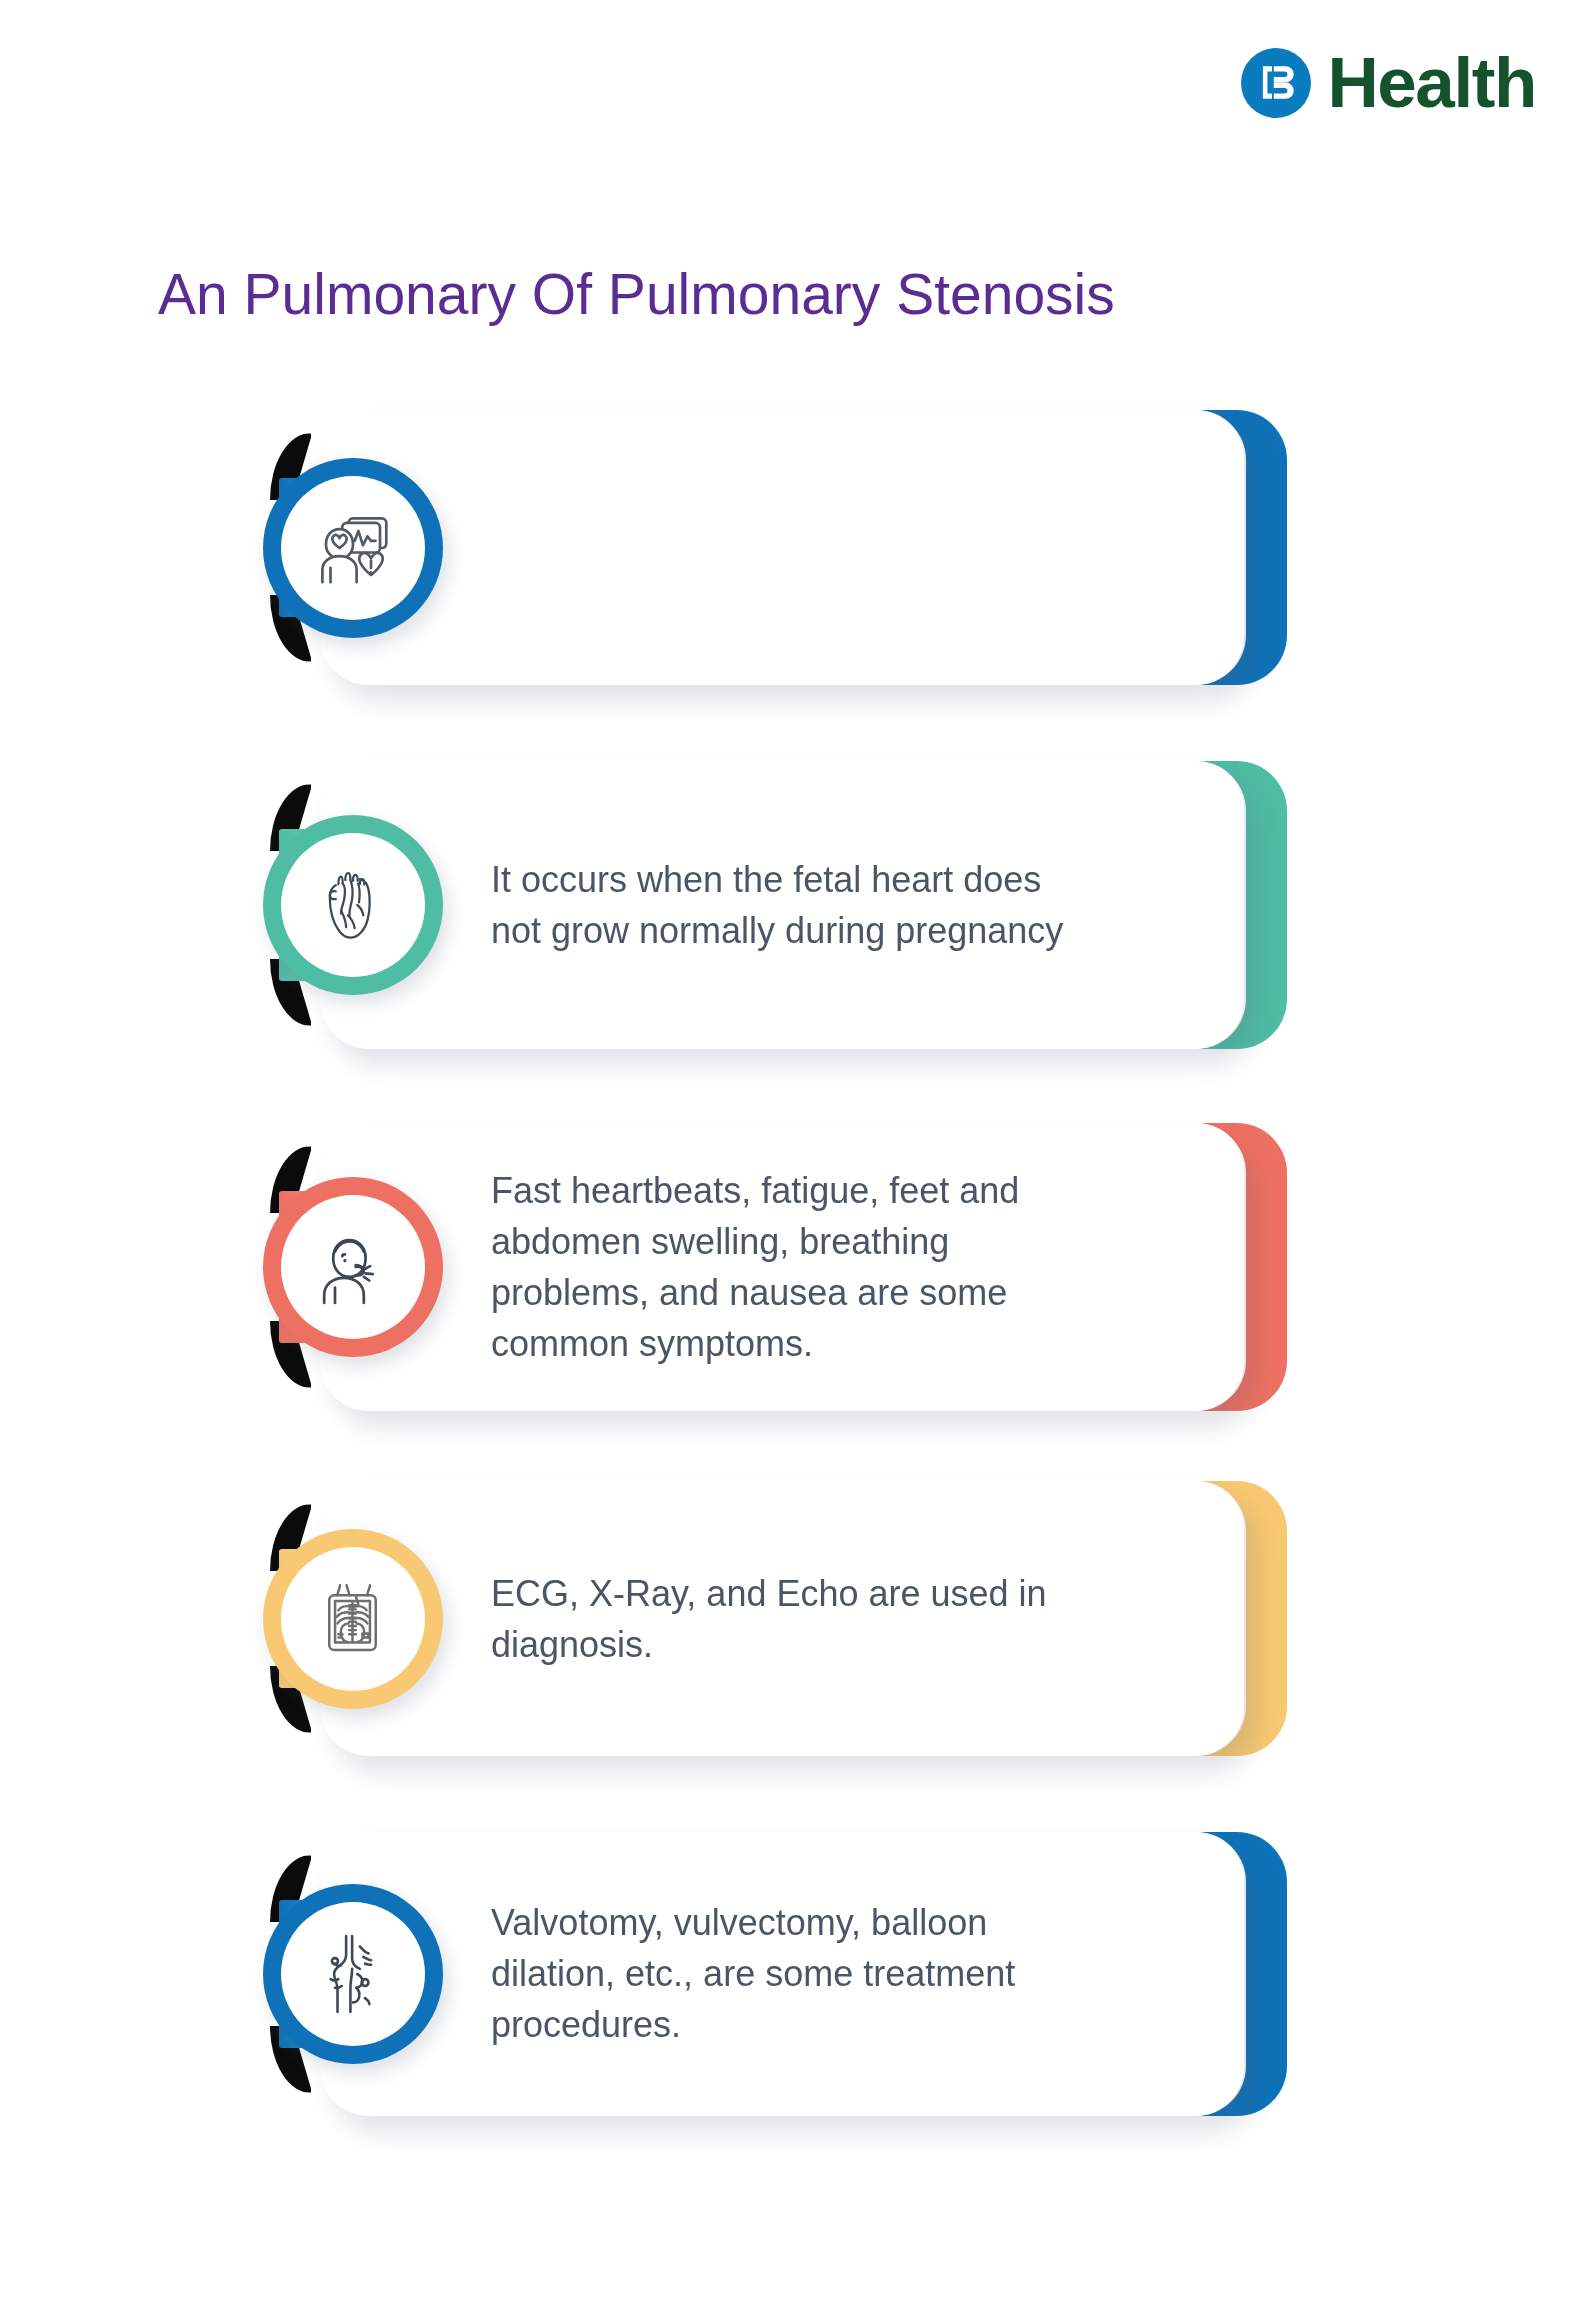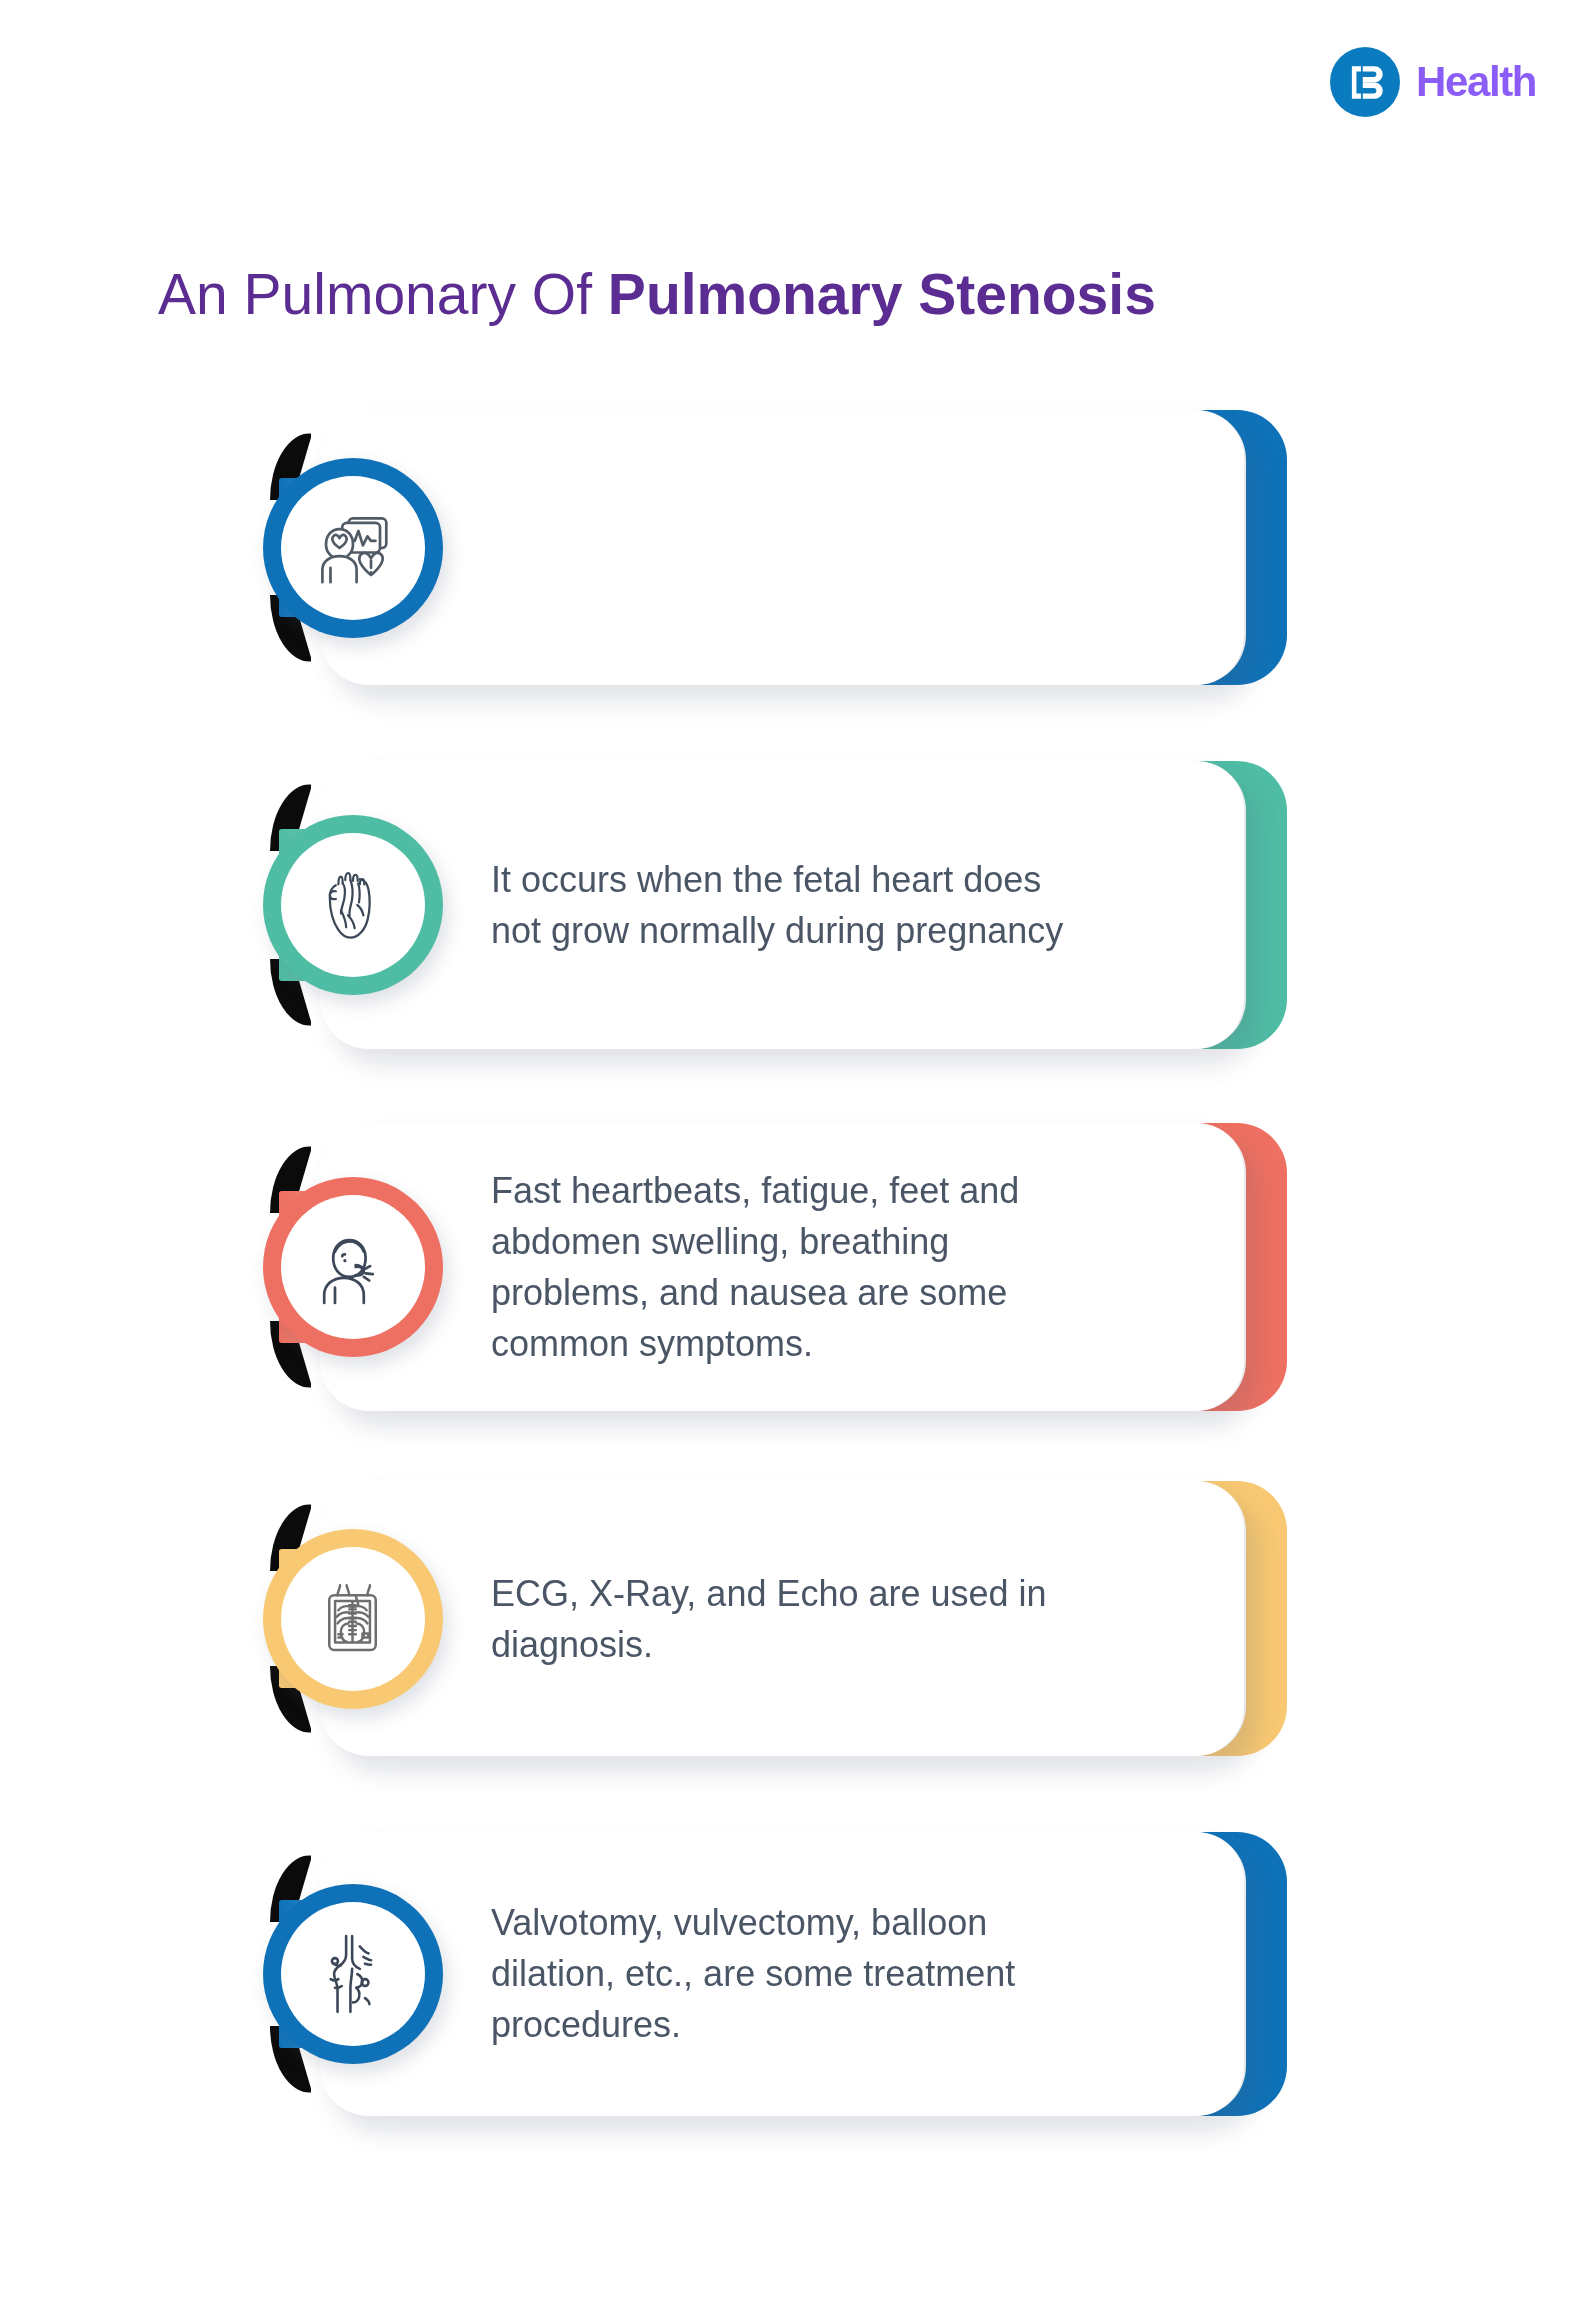--- a/index.html
+++ b/index.html
@@ -21,38 +21,38 @@
   }
   .logo-mark{
     width:70px; height:70px;
     border-radius:50%;
     background:#0B7BBF;
     display:flex; align-items:center; justify-content:center;
     flex:0 0 auto;
   }
   .logo-mark svg{display:block;}
   .logo-word{
-    font-size:42px;
+    font-size:71px;
     font-weight:bold;
     letter-spacing:-1.4px;
-    color:#8b5cf6;
+    color:#14532d;
     line-height:1;
   }
 
   
   .page-title{
     position:absolute;
     left:158px; top:225px;
     font-size:57px;
     line-height:1.1;
     color:#5B2C91;
     white-space:nowrap;
   }
   .page-title .t-light{font-weight:normal;}
-  .page-title .t-bold{font-weight:bold;}
+  .page-title .t-bold{font-weight:normal;}
 
   
   .cards{
     position:absolute;
     left:0; top:0;
     width:1590px; height:2304px;
   }
   .card{
     position:absolute;
     left:270px;

